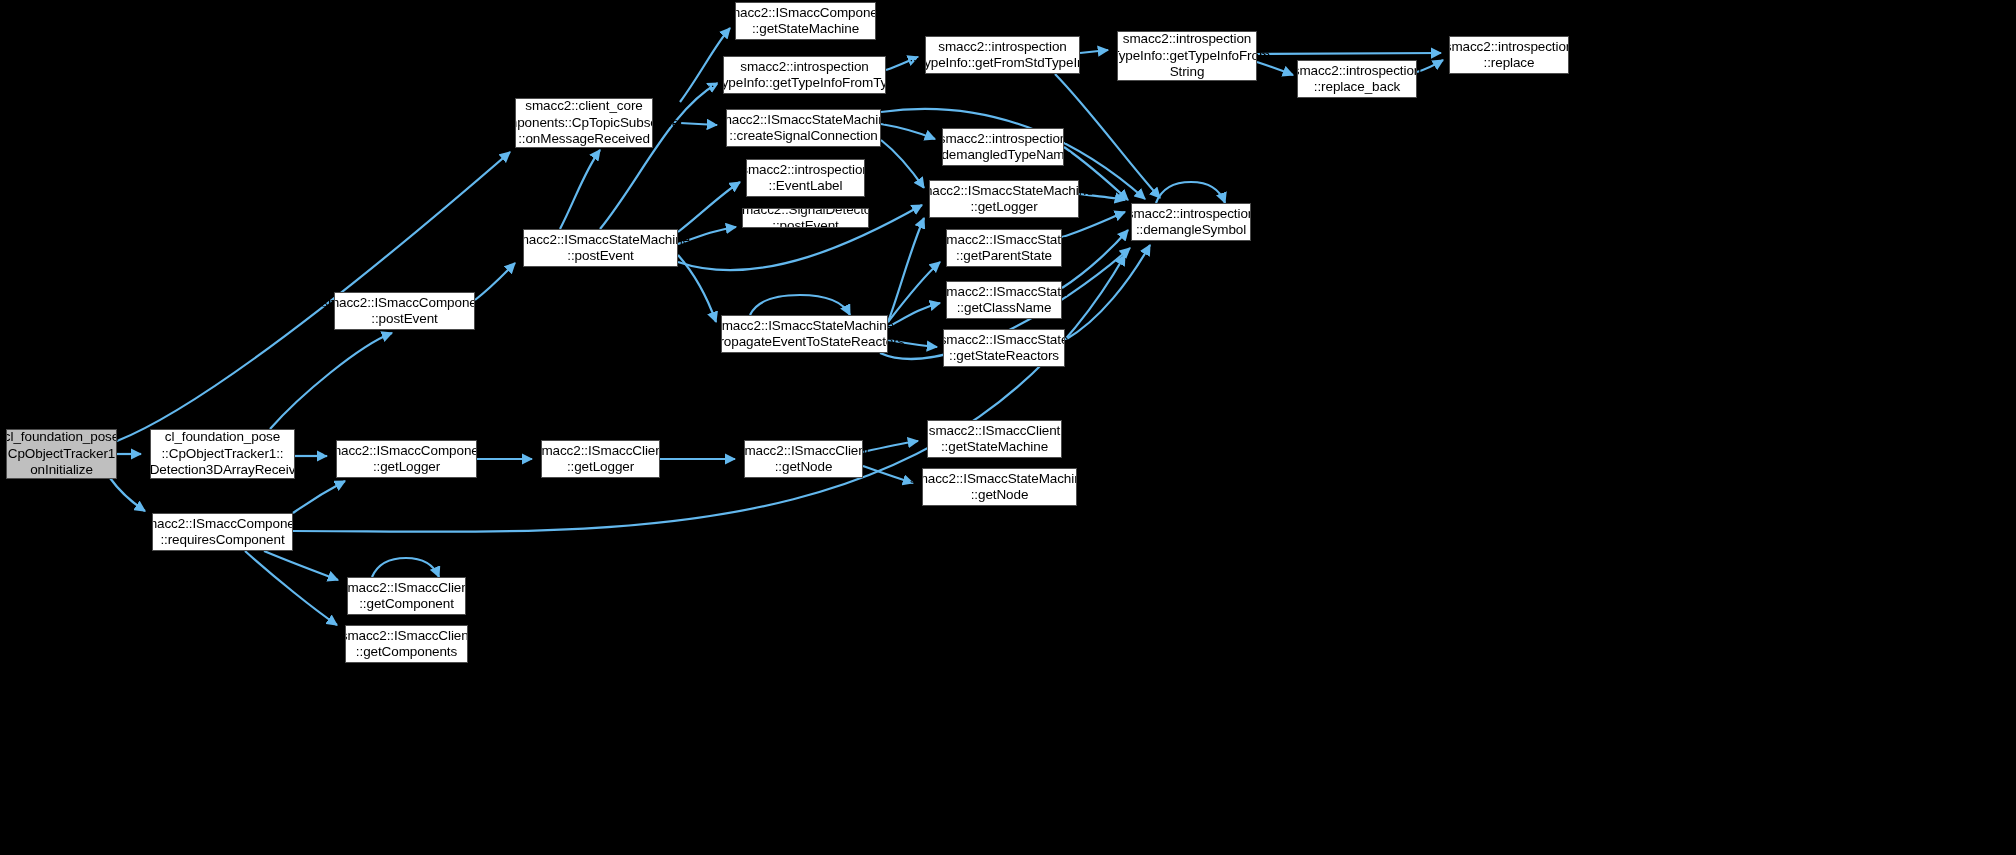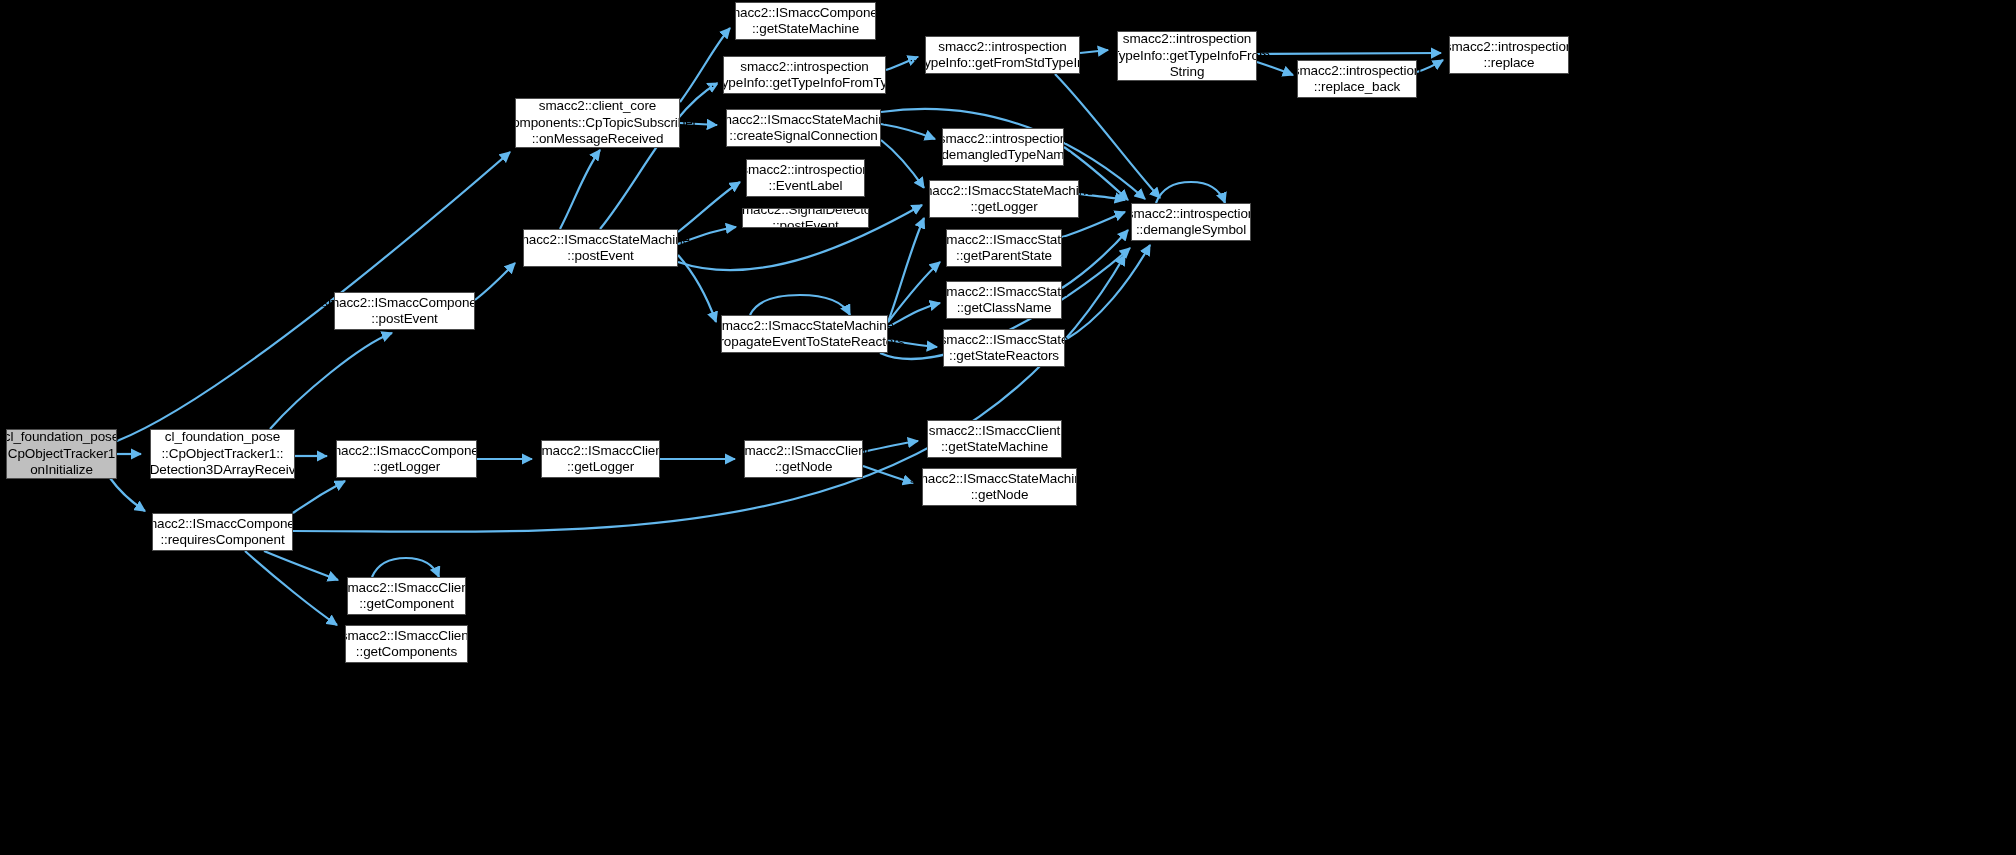--- a/index.html
+++ b/index.html
@@ -120,21 +120,21 @@
       <div class="node" style="left: 922px; top: 468px; width: 155px; height: 38px;"><span>smacc2::ISmaccStateMachine
 ::getNode</span></div>
       <div class="node" style="left: 152px; top: 513px; width: 141px; height: 38px;"><span>smacc2::ISmaccComponent
 ::requiresComponent</span></div>
       <div class="node" style="left: 347px; top: 577px; width: 119px; height: 38px;"><span>smacc2::ISmaccClient
 ::getComponent</span></div>
       <div class="node" style="left: 345px; top: 625px; width: 123px; height: 38px;"><span>smacc2::ISmaccClient
 ::getComponents</span></div>
       <div class="node" style="left: 334px; top: 292px; width: 141px; height: 38px;"><span>smacc2::ISmaccComponent
 ::postEvent</span></div>
-      <div class="node" style="left: 515px; top: 98px; width: 165px; height: 50px;"><span>smacc2::client_core
+      <div class="node" style="left: 515px; top: 98px; width: 138px; height: 50px;"><span>smacc2::client_core
 _components::CpTopicSubscriber
 ::onMessageReceived</span></div>
       <div class="node" style="left: 523px; top: 229px; width: 155px; height: 38px;"><span>smacc2::ISmaccStateMachine
 ::postEvent</span></div>
       <div class="node" style="left: 735px; top: 2px; width: 141px; height: 38px;"><span>smacc2::ISmaccComponent
 ::getStateMachine</span></div>
       <div class="node" style="left: 723px; top: 56px; width: 163px; height: 38px;"><span>smacc2::introspection
 ::TypeInfo::getTypeInfoFromType</span></div>
       <div class="node" style="left: 726px; top: 109px; width: 155px; height: 38px;"><span>smacc2::ISmaccStateMachine
 ::createSignalConnection</span></div>

